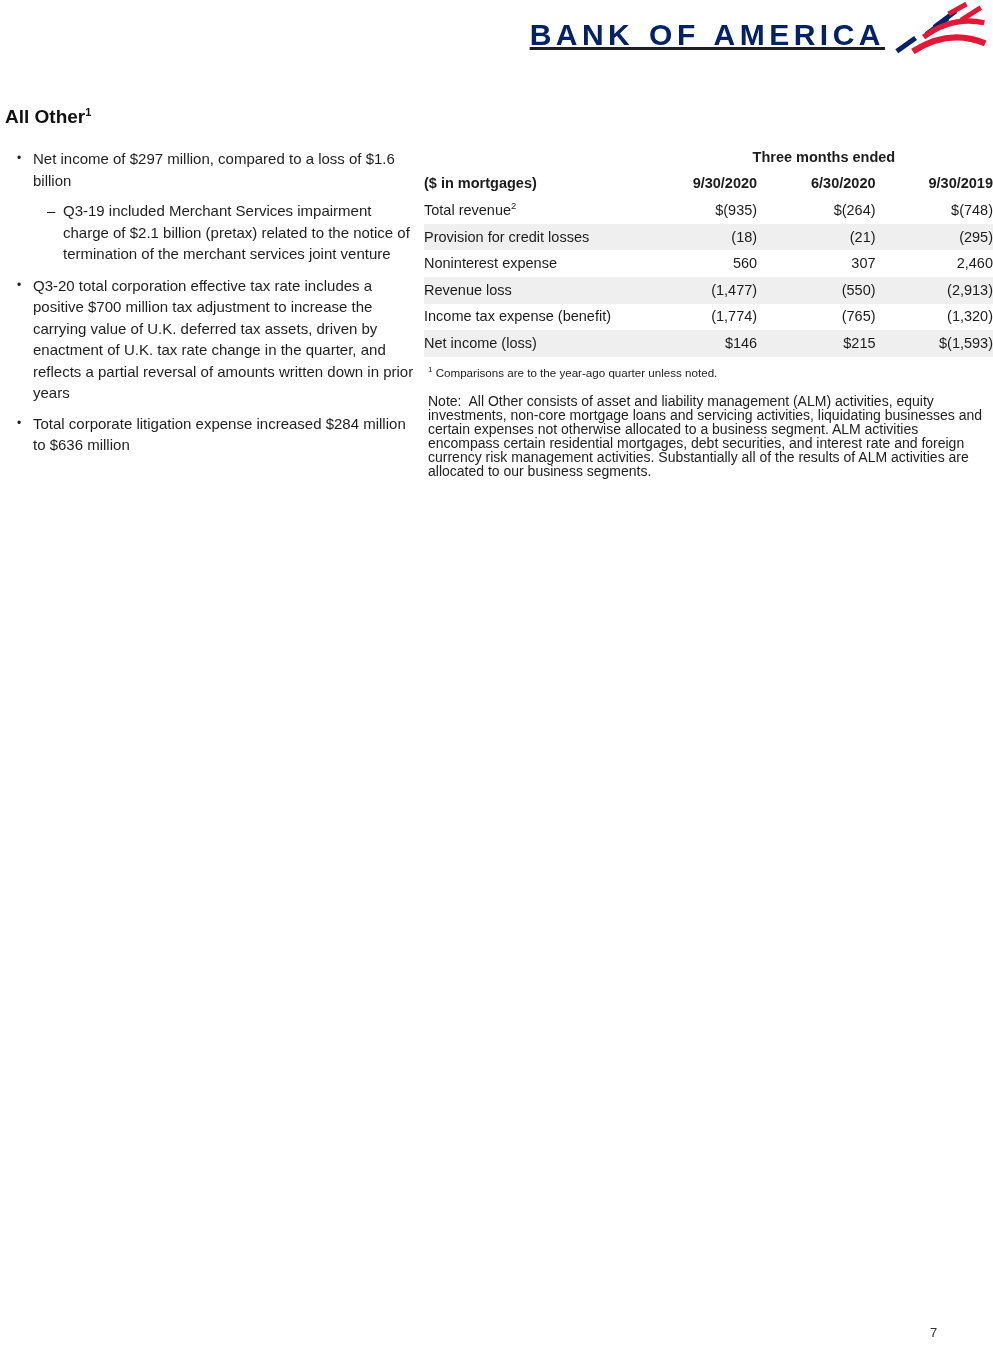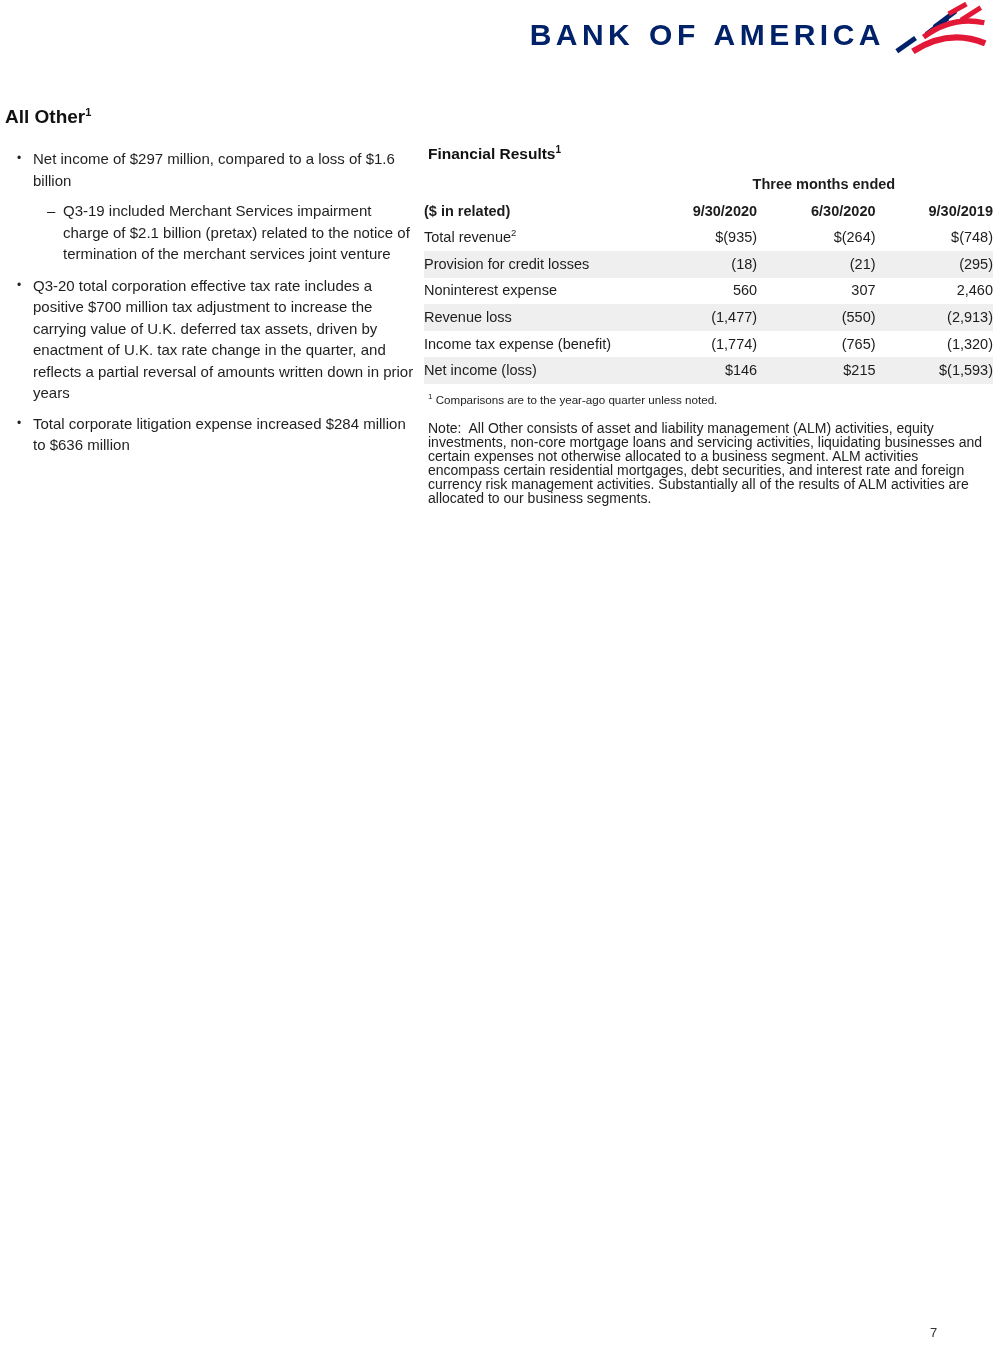--- a/index.html
+++ b/index.html
@@ -14,20 +14,21 @@
   }
 
   
   .logo {
     position: absolute;
     top: 2px;
     right: 6px;
     display: flex;
     align-items: flex-start;
     gap: 10px;
+    text-decoration: underline;
   }
   .logo-text {
     margin-top: 16px;
     font-size: 30px;
     font-weight: 700;
     letter-spacing: 4.5px;
     word-spacing: 2px;
     color: #012169;
     white-space: nowrap;
   }
@@ -177,36 +178,35 @@
       <div class="btext">Q3-20 total corporation effective tax rate includes a positive $700 million tax adjustment to increase the carrying value of U.K. deferred tax assets, driven by enactment of U.K. tax rate change in the quarter, and reflects a partial reversal of amounts written down in prior years</div>
     </div>
 
     <div class="bullet">
       <span class="marker">•</span>
       <div class="btext">Total corporate litigation expense increased $284 million to $636 million</div>
     </div>
   </div>
 
   <div class="right-col">
-    <h2 class="fin-title"><span>Financial Results</span><sup>1</sup></h2>
 
     <table class="fin">
       <colgroup>
         <col class="c-label">
           <col class="c-v1">
           <col class="c-v2">
           <col class="c-v3">
       </colgroup>
       <tbody>
         <tr>
           <td class="lbl"></td>
           <td class="span-head" colspan="3">Three months ended</td>
         </tr>
         <tr class="colhead">
-          <td class="lbl">($ in related)</td>
+          <td class="lbl">($ in mortgages)</td>
           <td class="val">9/30/2020</td>
           <td class="val">6/30/2020</td>
           <td class="val">9/30/2019</td>
         </tr>
 
         <tr>
           <td class="lbl"><span>Total revenue</span><span class="rowsup">2</span></td>
           <td class="val b">$(935)</td>
           <td class="val">$(264)</td>
           <td class="val">$(748)</td>

